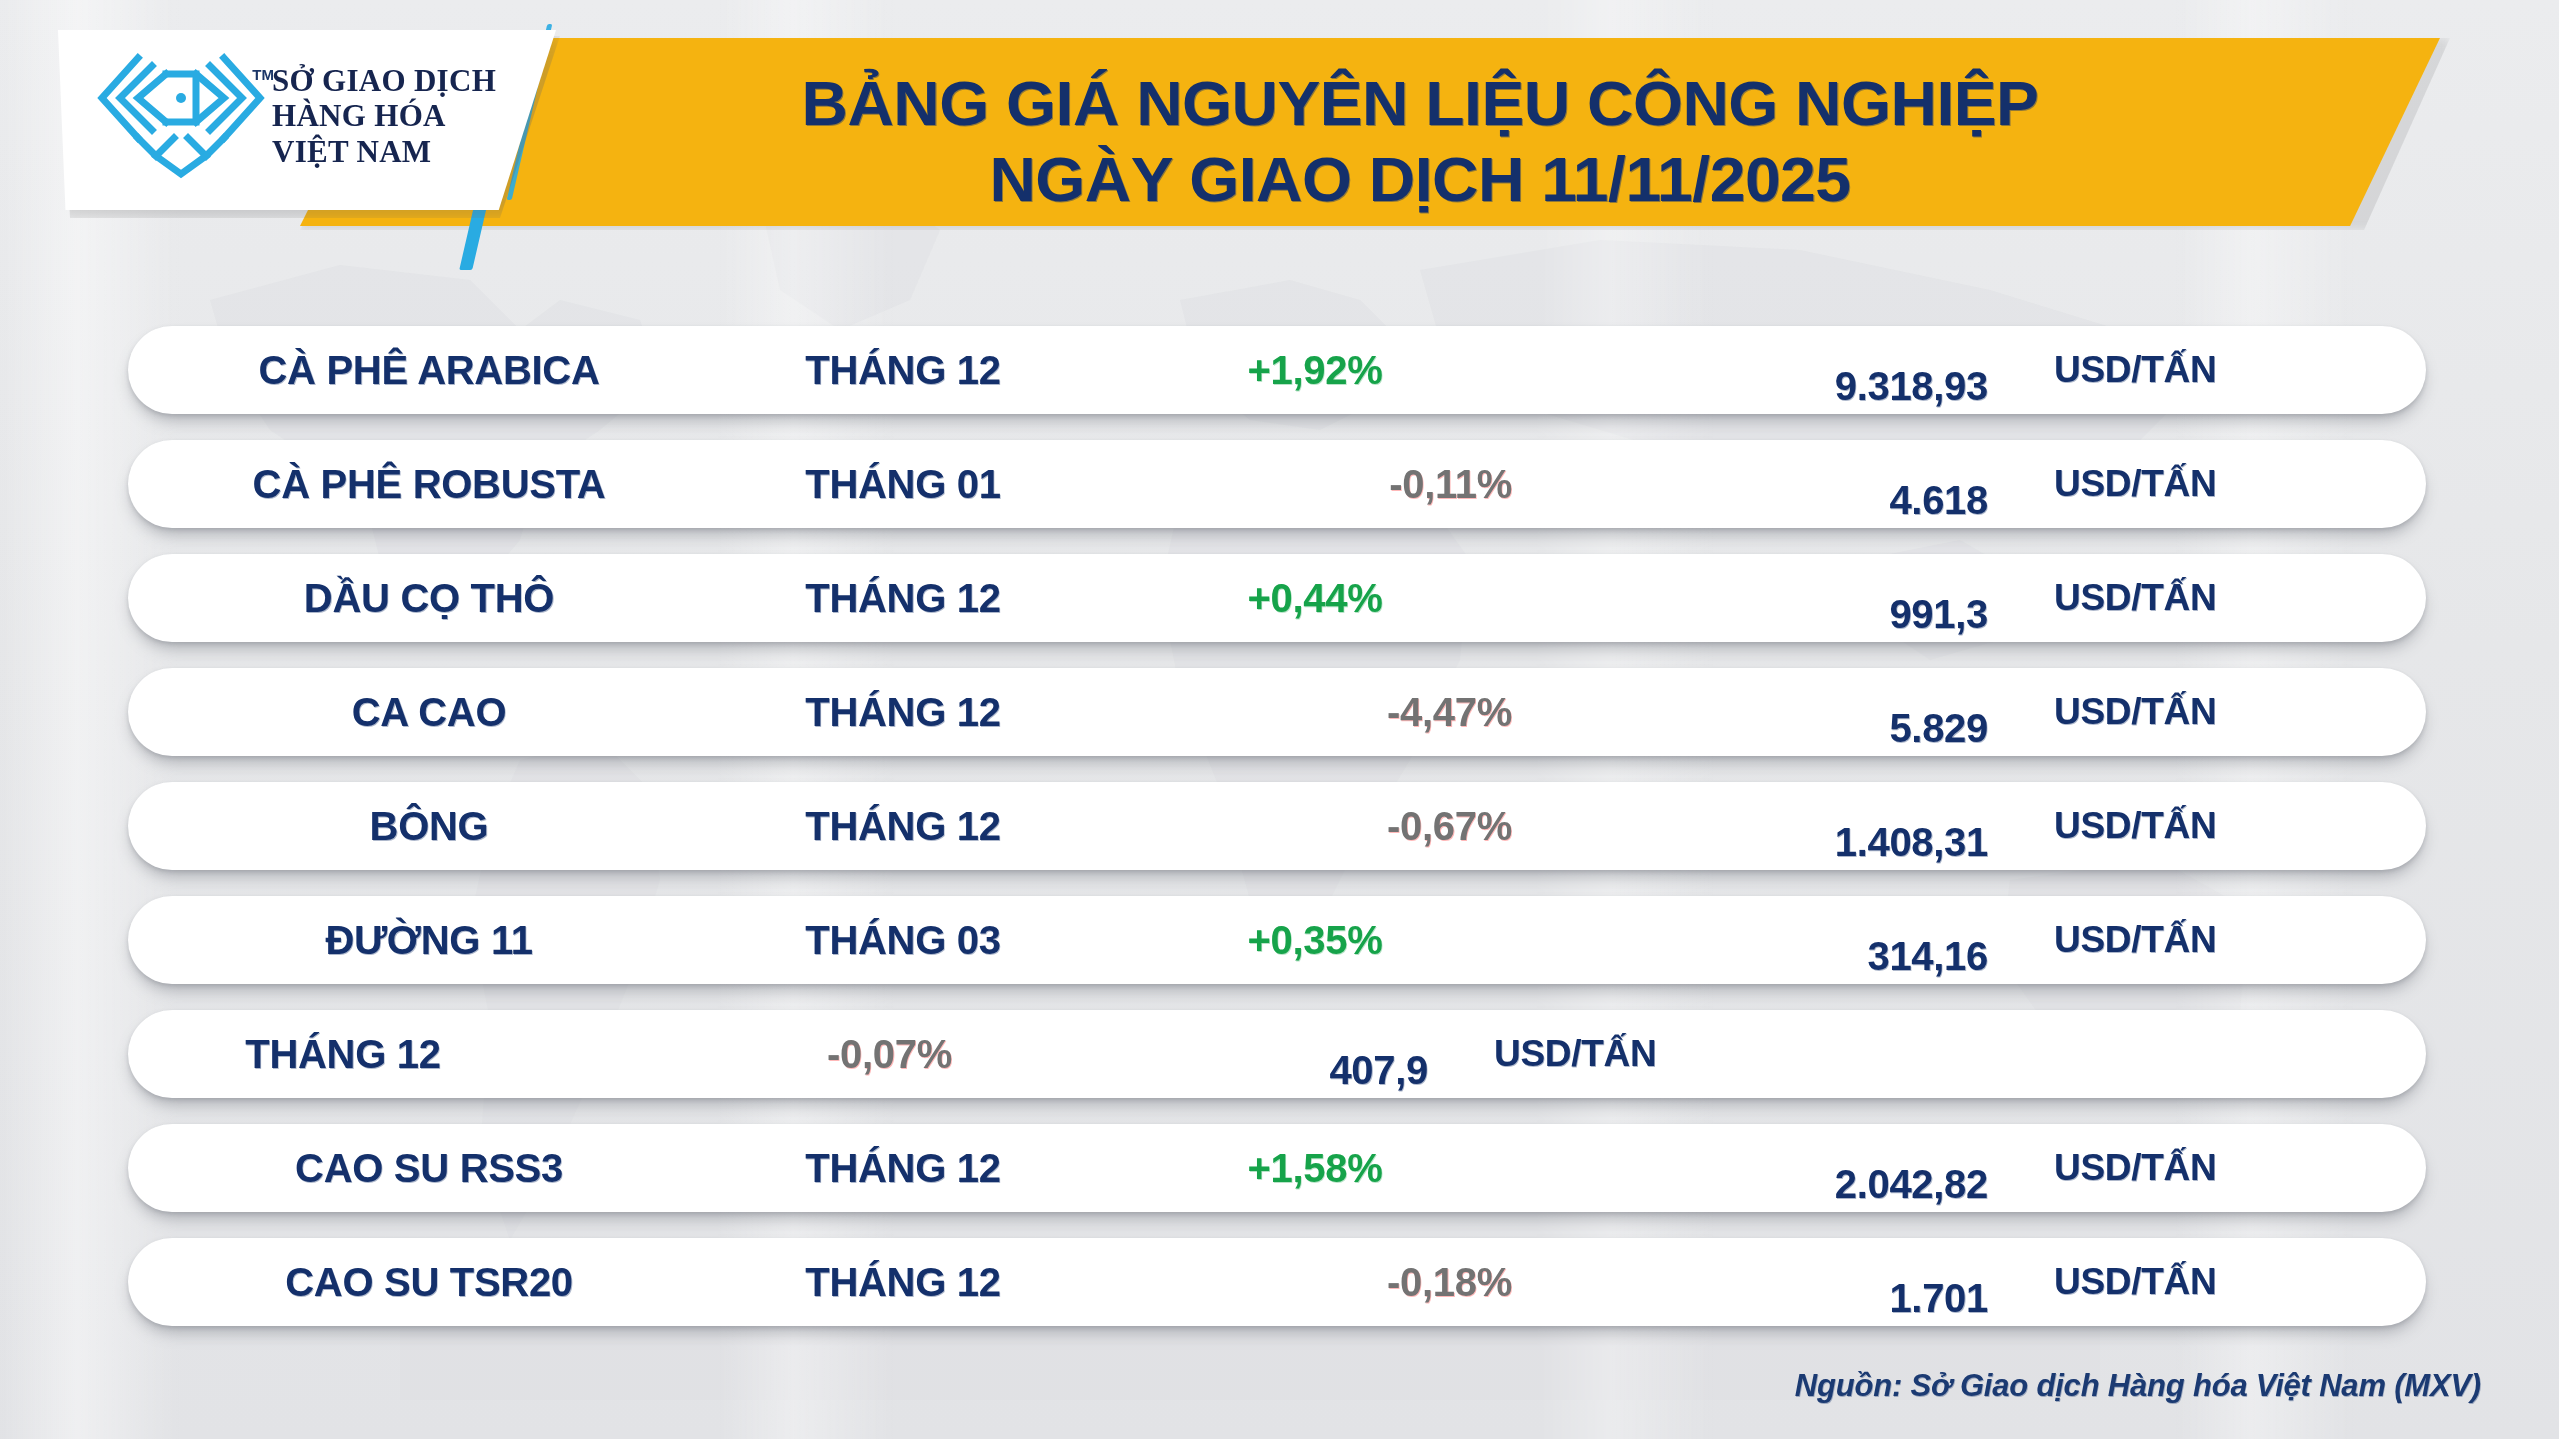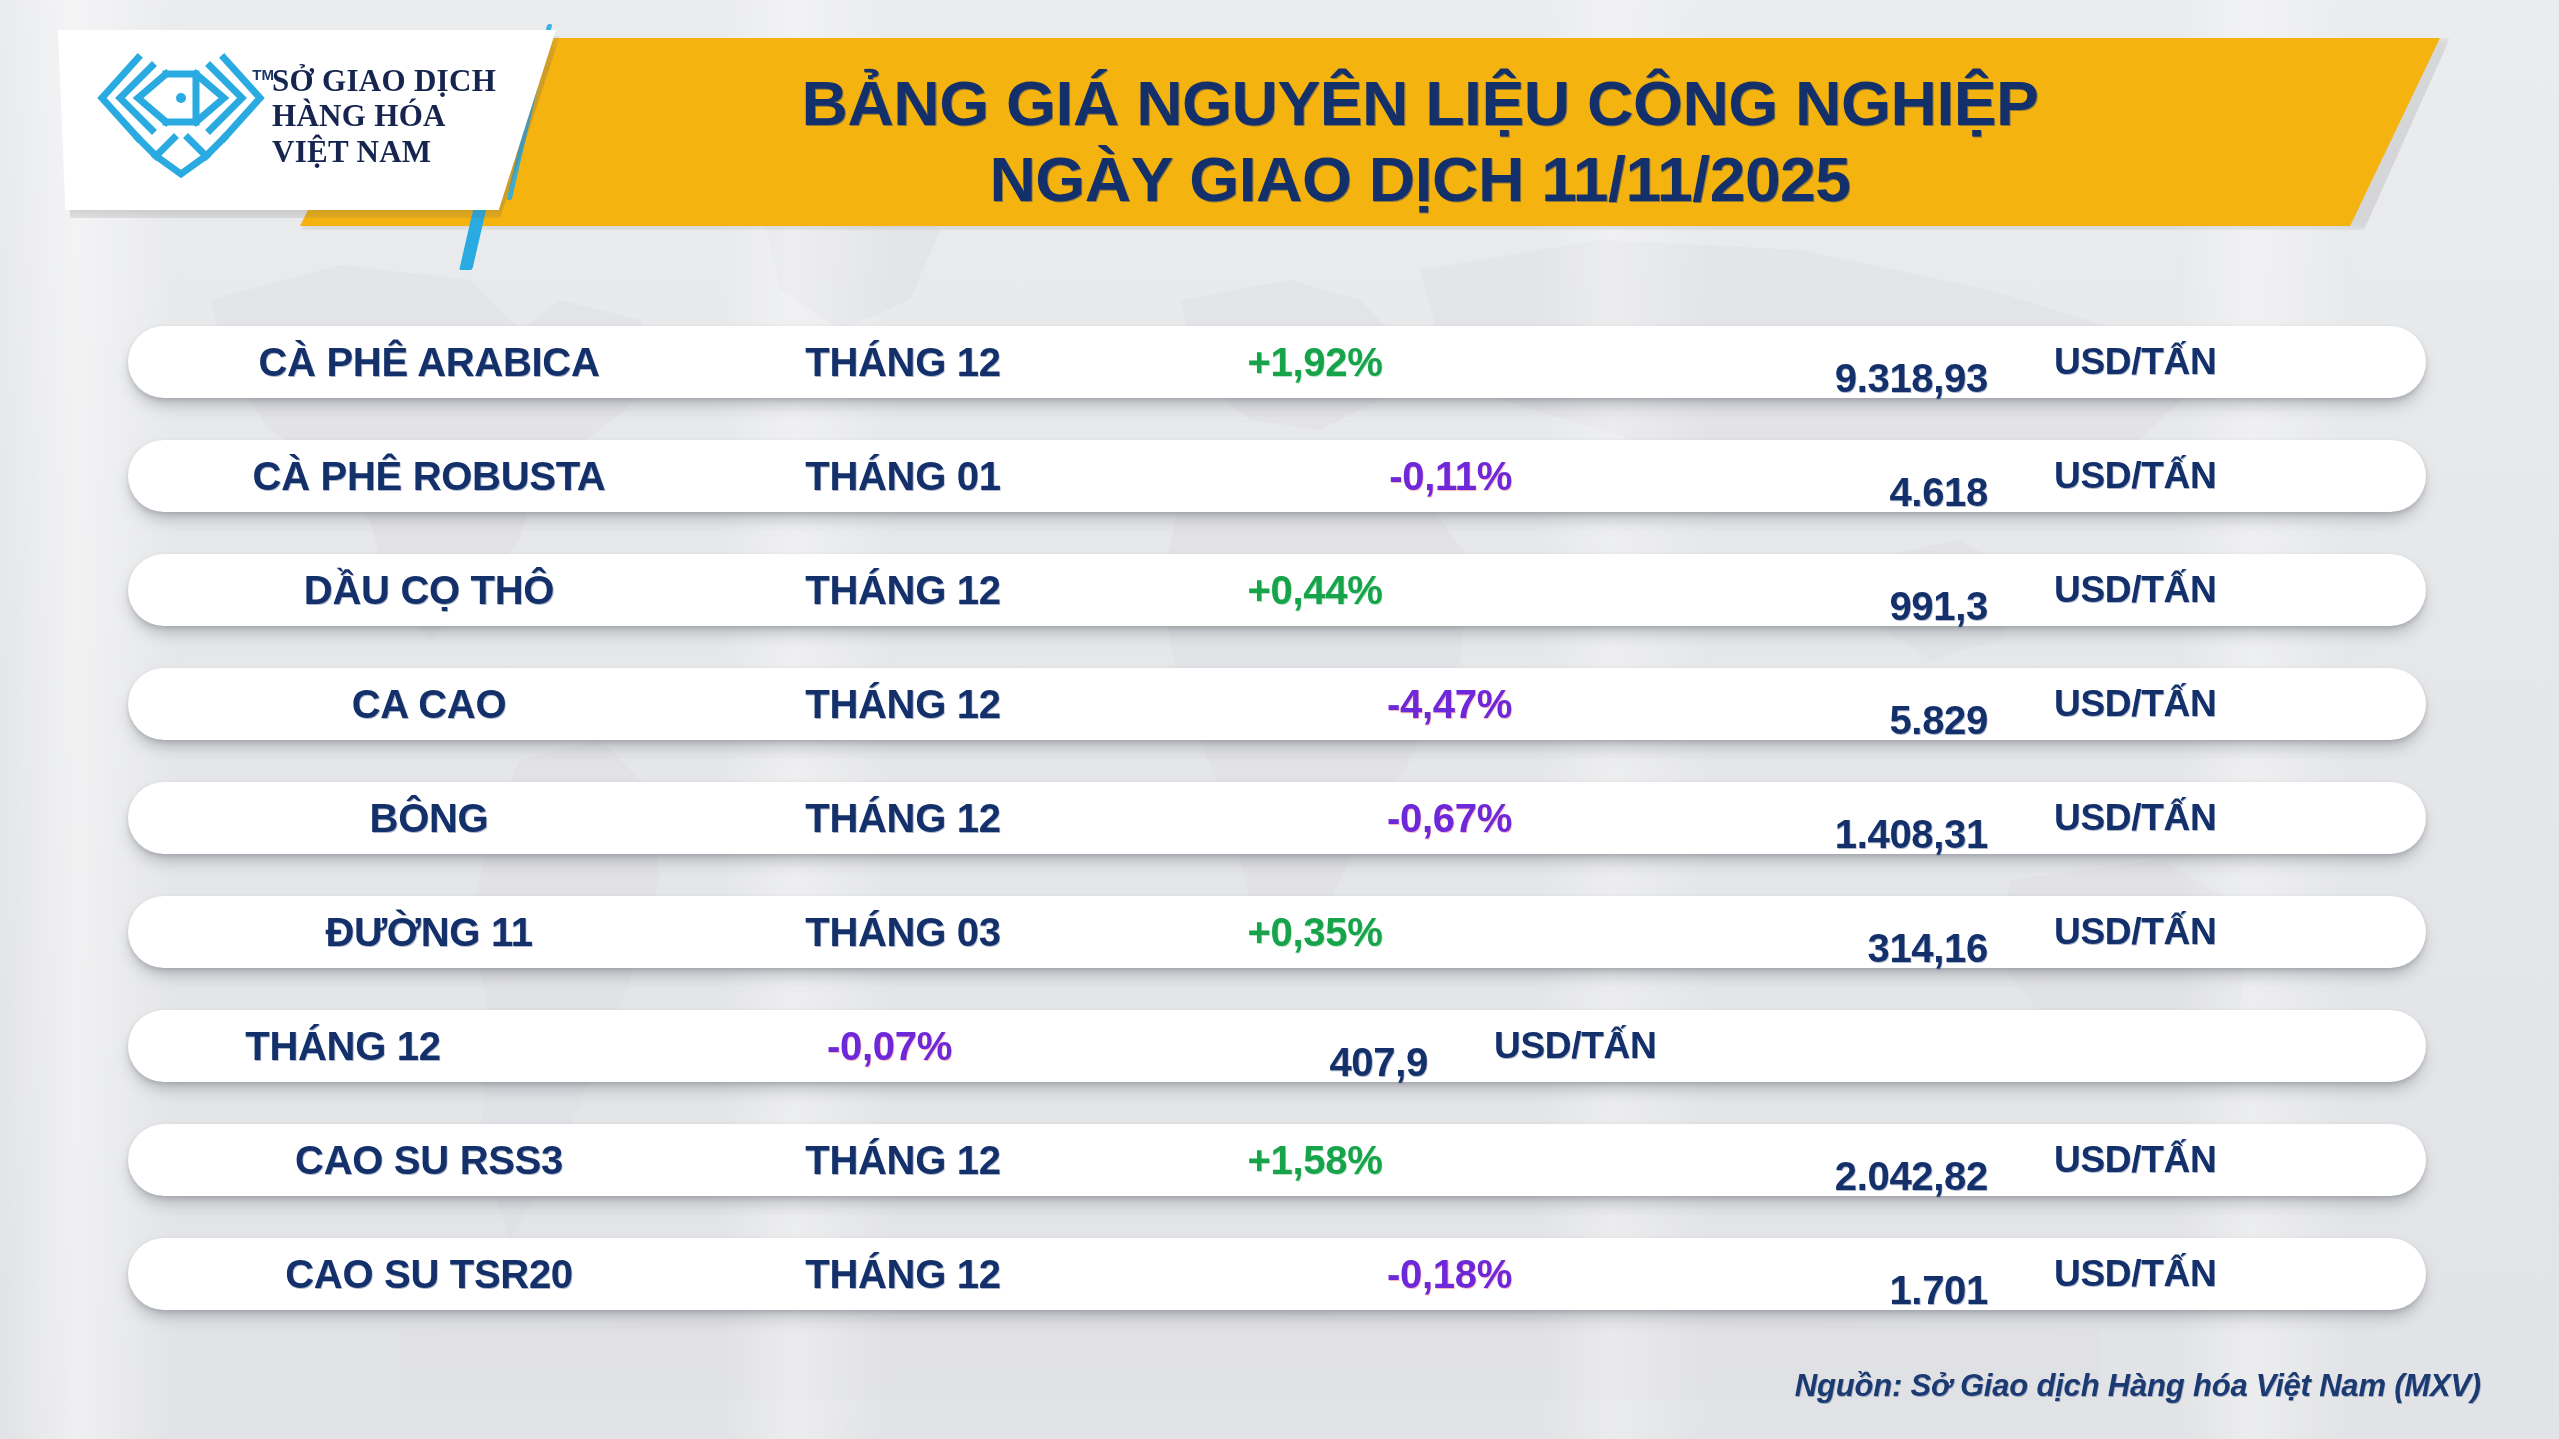--- a/index.html
+++ b/index.html
@@ -152,21 +152,21 @@
   }
   .row-wrap {
     position: relative;
     height: 114px;
   }
   .row {
     position: absolute;
     left: 128px;
     top: 0;
     width: 2298px;
-    height: 72px;
+    height: 88px;
     background: #ffffff;
     border-radius: 46px;
     box-shadow: 0 10px 16px -4px rgba(90,95,105,.40),
                 0 2px 4px rgba(90,95,105,.22);
     display: flex;
     align-items: center;
   }
 
   .cell {
     color: #14306B;
@@ -176,21 +176,21 @@
     text-shadow: .8px .8px 0 rgba(20,48,107,.35);
     white-space: nowrap;
   }
   .c-name   { width: 560px; text-align:center; font-size: 40px; padding-left: 42px; }
   .c-month  { width: 430px; text-align:center; font-size: 40px; }
   .c-change { width: 450px; text-align:right;  font-size: 40px; padding-right: 56px; }
   .c-price  { width: 420px; text-align:right;  font-size: 40px; margin-top: 32px; }
   .c-unit   { width: 380px; text-align:left;   font-size: 37px; padding-left: 66px; }
 
   .up   { color: #16A34A; text-shadow: .8px .8px 0 rgba(22,163,74,.30); text-align: center; }
-  .down { color: #6d28d9; text-shadow: .8px .8px 0 rgba(255,0,0,.28); }
+  .down { color: #737373; text-shadow: .8px .8px 0 rgba(255,0,0,.28); }
 
   
   #footer {
     position: absolute;
     right: 78px;
     top: 1368px;
     color: #1B3A72;
     font-family: "Liberation Sans", sans-serif;
     font-style: italic;
     font-weight: bold;

